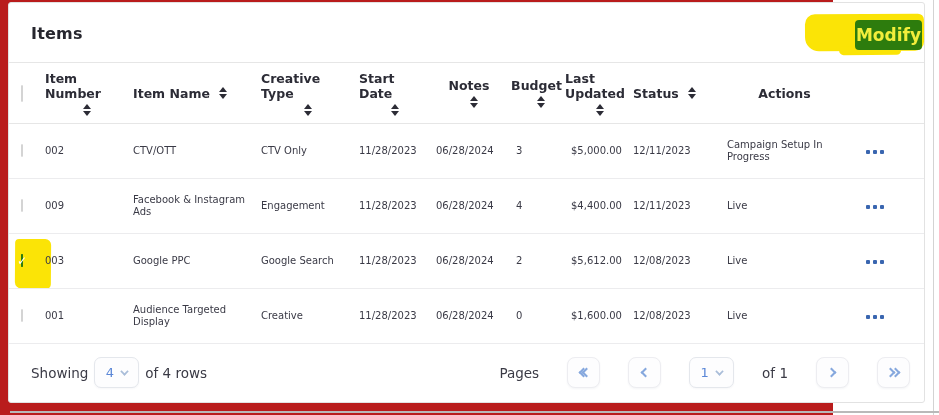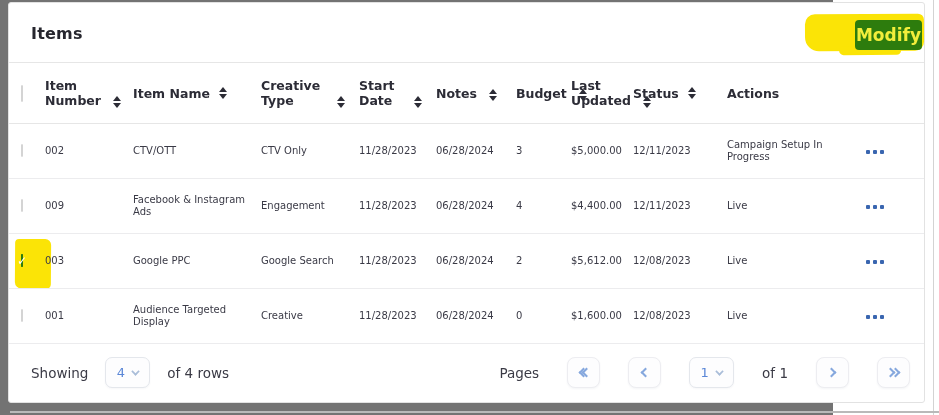--- a/index.html
+++ b/index.html
@@ -1,18 +1,18 @@
 <!DOCTYPE html>
 <html><head>
 <meta charset="utf-8">
 <style>
   * { margin:0; padding:0; box-sizing:border-box; }
   html,body { width:939px; height:415px; background:#fff; overflow:hidden; }
   body { font-family:"DejaVu Sans","Liberation Sans",sans-serif; color:#33333f; }
-  .screen { position:relative; width:833px; height:415px; background:#737373; }
+  .screen { position:relative; width:833px; height:415px; background:#b91c1c; }
 
   
   .edge-right { position:absolute; left:933px; top:0; width:1px; height:415px; background:#d3d3d3; }
   .edge-bottom { position:absolute; left:10px; top:411px; width:929px; height:2px; background:#b9b9b9; }
 
   
   .panel { position:absolute; left:8px; top:2px; width:917px; height:401px;
            background:#fff; border:1px solid #e2e2e2; border-radius:3px; }
 
   
@@ -29,21 +29,21 @@
 
   
   .tgrid { display:grid; align-items:center;
            grid-template-columns:24px 88px 128px 98px 77px 80px 55px 62px 94px 129px 1fr;
            padding:0 11px 0 12px; }
   .thead { height:61px; border-bottom:1px solid #e6e6e6; font-weight:600; font-size:12.5px; color:#2c2c36; }
   .trow  { height:55px; border-bottom:1px solid #ececee; font-size:10px; color:#3a3a46; }
   .trow:last-of-type { border-bottom:1px solid #ececee; }
   .cell { padding-right:14px; line-height:1.2; }
 
-  .hcell { display:flex; flex-direction:row; align-items:flex-end; gap:3px; cursor:pointer; }
+  .hcell { display:flex; flex-direction:column; align-items:center; gap:3px; cursor:pointer; }
   .hcell .sort { margin-left:9px; }
   .hcell.inline { flex-direction:row; align-items:center; gap:9px; }
   .hcell.inline .sort { margin-left:0; }
   .hcell.plain { cursor:default; }
 
   .sort { display:inline-flex; flex-direction:column; gap:2px; }
   .sort i { display:block; width:0; height:0; border-left:4px solid transparent; border-right:4px solid transparent; }
   .sort .up { border-bottom:5px solid #2c2c36; }
   .sort .dn { border-top:5px solid #2c2c36; }
 
@@ -60,21 +60,21 @@
   .hdr-wrap { position:relative; z-index:1; }
 
   
   .actions-cell { padding-left:8px; }
   .ellipsis { display:inline-flex; gap:3px; align-items:center; cursor:pointer; padding:4px 2px; }
   .ellipsis i { width:4px; height:4px; background:#3a66b0; border-radius:1px; display:block; }
 
   
   .tfoot { height:57px; display:flex; align-items:center; justify-content:space-between;
            padding:0 14px 0 22px; font-size:13.5px; color:#3a3a45; }
-  .foot-left, .foot-right { display:flex; align-items:center; gap:17px; }
+  .foot-left, .foot-right { display:flex; align-items:center; gap:6px; }
   .foot-right { gap:28px; }
   .selectbox { display:inline-flex; align-items:center; justify-content:center; gap:7px;
                min-width:45px; height:31px; background:#fdfdfe; border:1px solid #e4e7ec;
                border-radius:7px; cursor:pointer; color:#5b87d7; font-size:13px;
                box-shadow:0 1px 2px rgba(40,60,100,.04); }
   .pagebtn { display:inline-flex; align-items:center; justify-content:center;
              width:33px; height:31px; background:#fdfdfe; border:1px solid #ededf1;
              border-radius:8px; cursor:pointer; box-shadow:0 1px 2px rgba(40,60,100,.05); }
   .chev { display:block; width:7px; height:7px; border-left:2px solid #86a8de; border-bottom:2px solid #86a8de; }
   .chev.left  { transform:rotate(45deg); margin-left:2px; }

